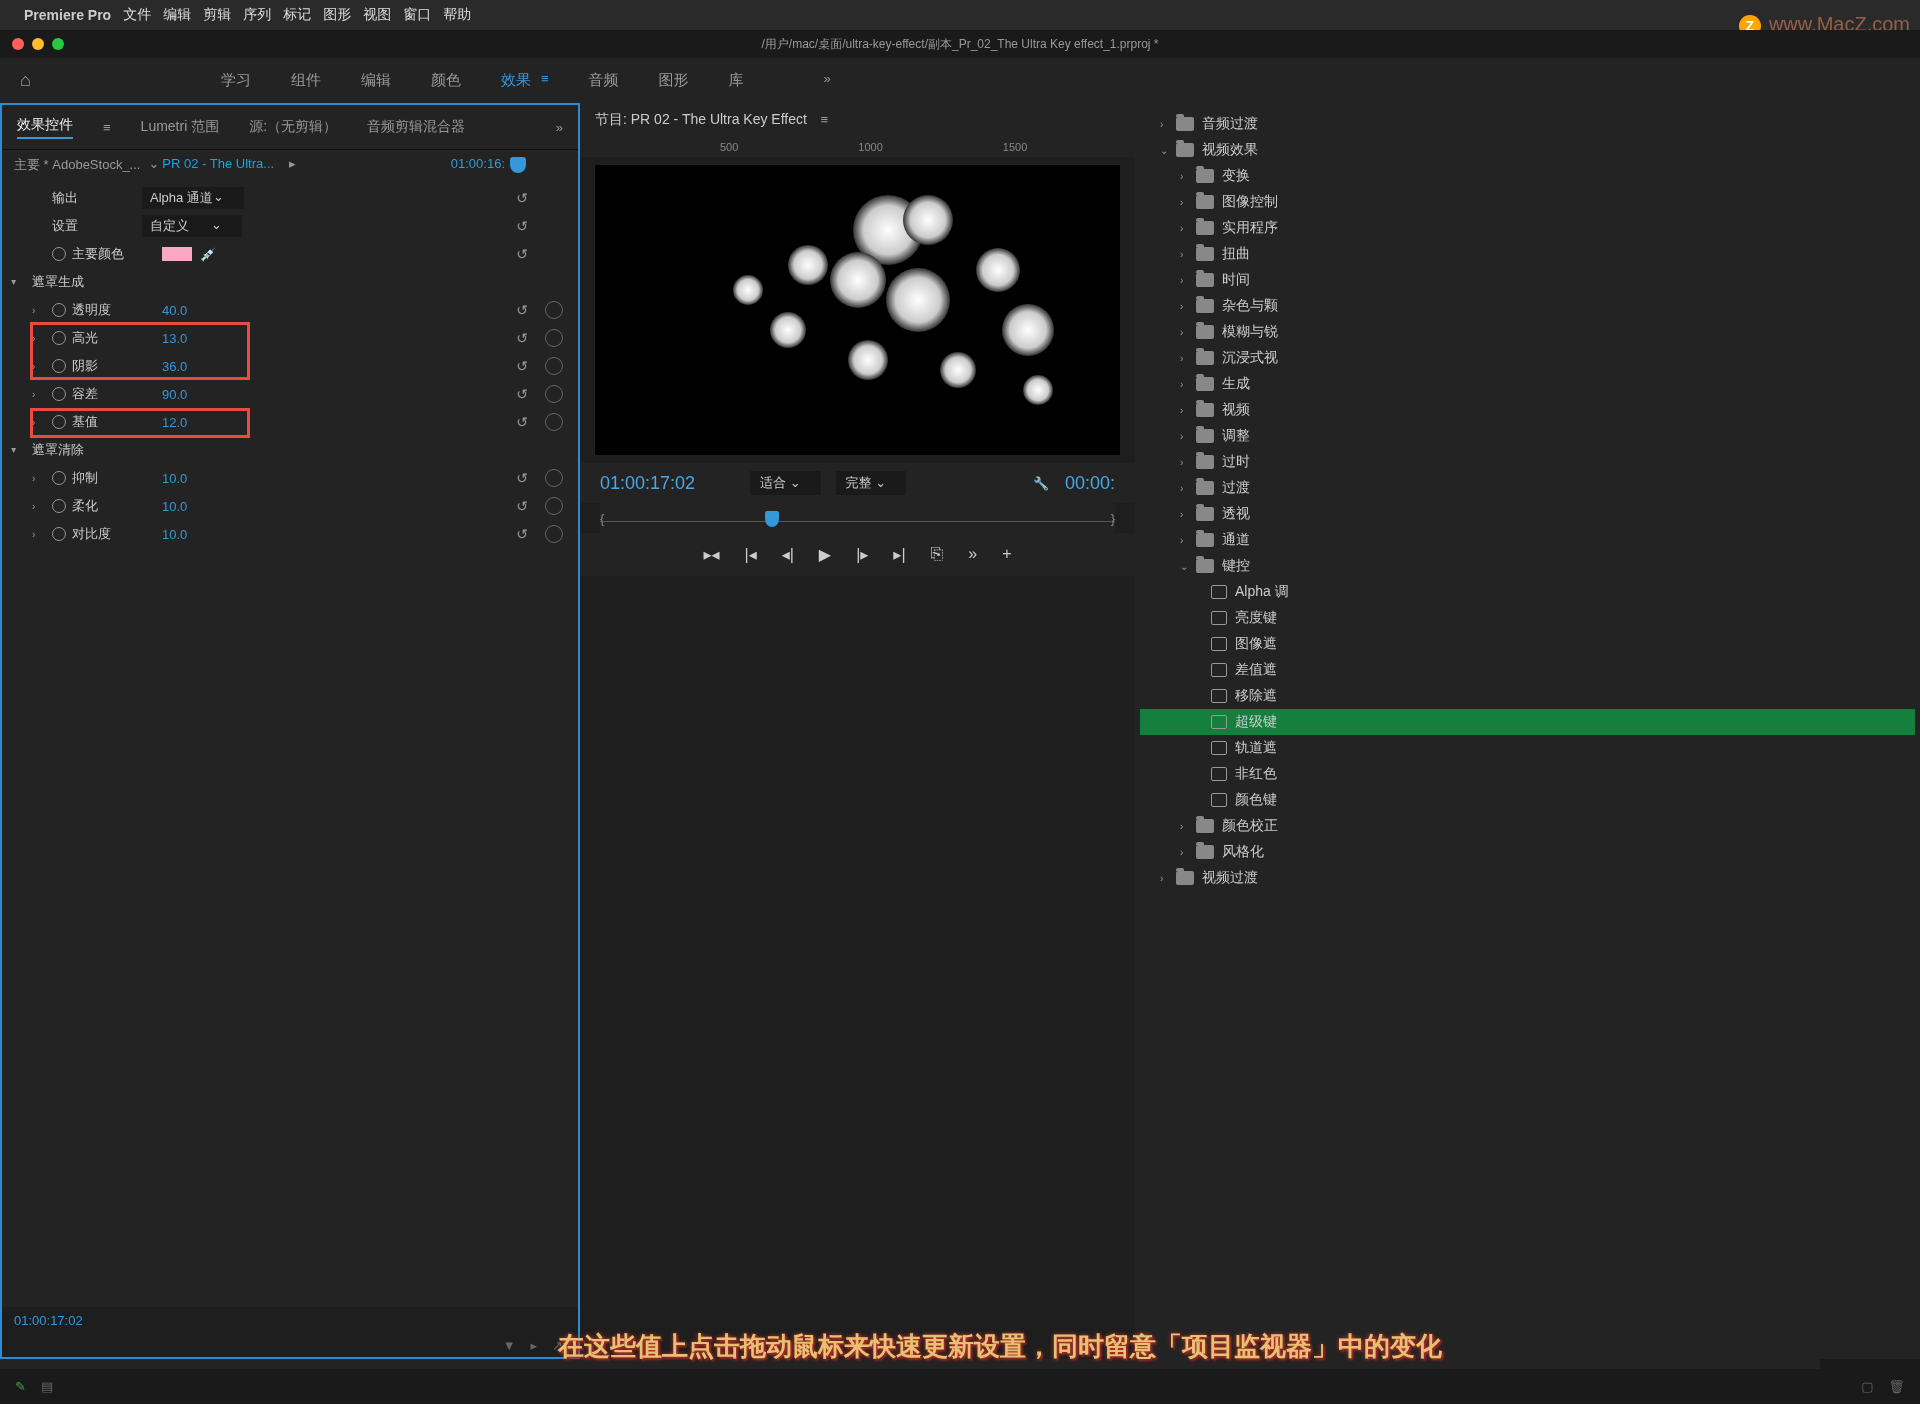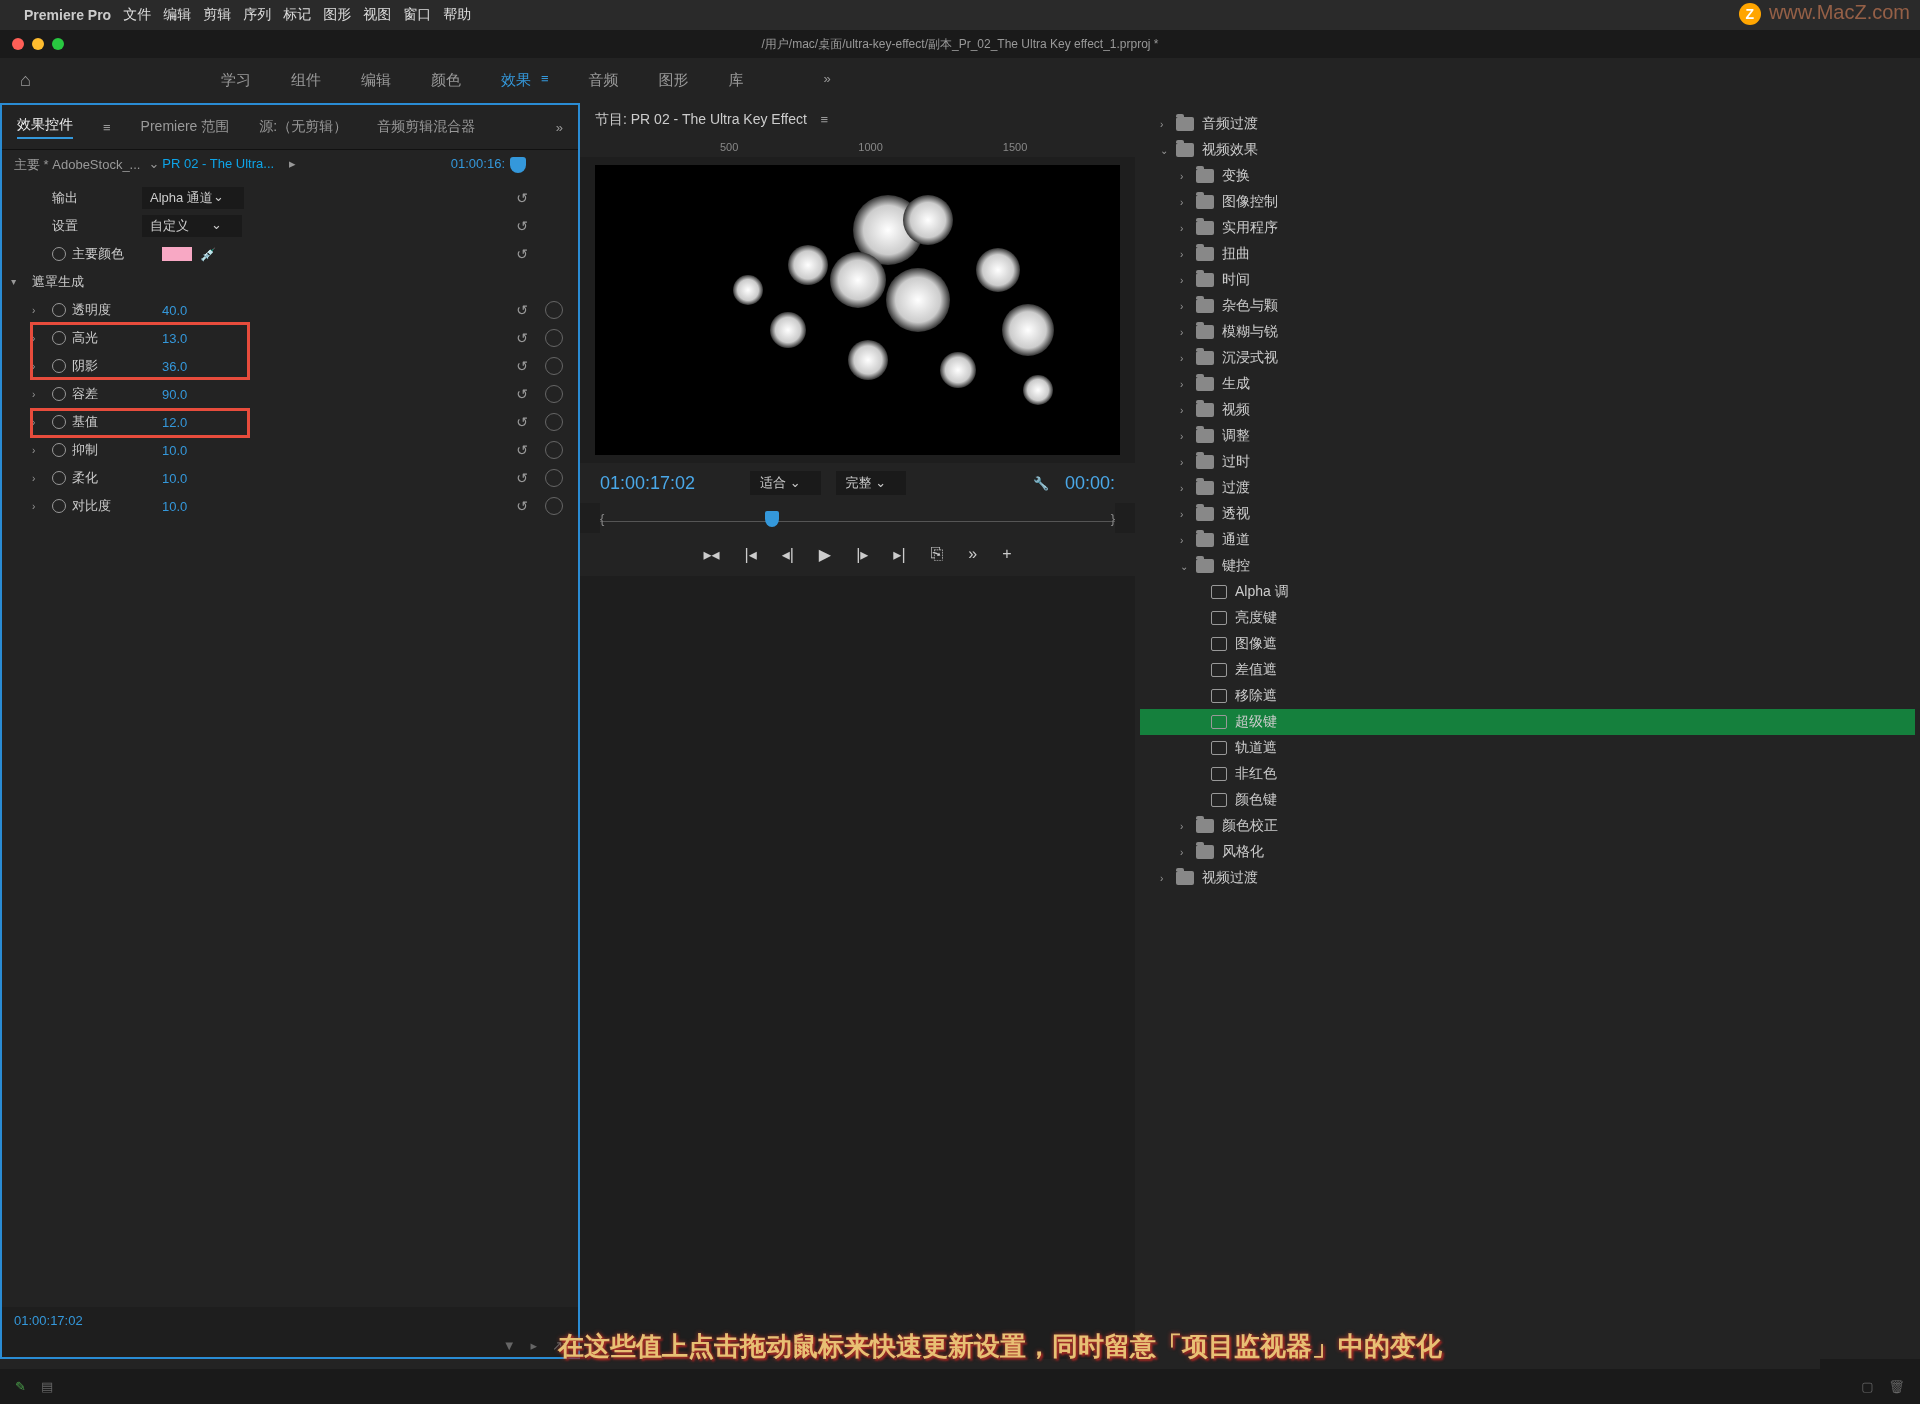--- a/index.html
+++ b/index.html
@@ -8,21 +8,21 @@
 .apple-logo{font-size:16px}
 .app-name{font-weight:700;font-size:14px}
 .menu-item{font-size:14px;color:#ddd}
 .titlebar{height:28px;background:#1a1a1a;display:flex;align-items:center;position:relative}
 .traffic-lights{display:flex;gap:8px;padding-left:12px}
 .tl{width:12px;height:12px;border-radius:50%}
 .tl-red{background:#ff5f57}
 .tl-yellow{background:#febc2e}
 .tl-green{background:#28c840}
 .title-text{position:absolute;left:50%;transform:translateX(-50%);color:#999;font-size:12px}
-.watermark{position:absolute;right:10px;top:1px;color:rgba(255,150,100,.5);font-size:20px;font-weight:300}
+.watermark{position:absolute;right:10px;top:13px;color:rgba(255,150,100,.5);font-size:20px;font-weight:300}
 .watermark-z{display:inline-flex;width:22px;height:22px;border-radius:50%;background:#ffa500;color:#fff;align-items:center;justify-content:center;font-weight:700;margin-right:8px;font-size:14px}
 .workspace-bar{height:45px;background:#232323;display:flex;align-items:center;padding:0 20px;gap:10px}
 .home-icon{font-size:18px;color:#999}
 .ws-tabs{display:flex;gap:40px;margin-left:180px}
 .ws-tab{color:#999;font-size:15px;cursor:pointer}
 .ws-tab.active{color:#3498db}
 .ws-more{color:#999;margin-left:40px}
 .main{display:flex;height:calc(100% - 103px - 45px)}
 .left-col{width:580px;display:flex;flex-direction:column;border:2px solid #2a8cd4}
 .panel-tabs{height:45px;display:flex;align-items:center;padding:0 15px;gap:30px;border-bottom:1px solid #111;background:#232323}
@@ -138,21 +138,21 @@
     <span class="ws-more">»</span>
   </div>
 </div>
 
 <div class="main">
 
   <div class="left-col">
     <div class="panel-tabs">
       <span class="panel-tab active">效果控件</span>
       <span style="color:#999">≡</span>
-      <span class="panel-tab">Premiere 范围</span>
+      <span class="panel-tab">Lumetri 范围</span>
       <span class="panel-tab">源:（无剪辑）</span>
       <span class="panel-tab">音频剪辑混合器</span>
       <span style="margin-left:auto;color:#999">»</span>
     </div>
     <div class="effect-controls">
       <div class="ec-header">
         <span class="ec-source">主要 * AdobeStock_...</span>
         <span style="color:#999;margin-left:8px">⌄</span>
         <span class="ec-clip">PR 02 - The Ultra...</span>
         <span style="color:#999;margin-left:15px">▸</span>
@@ -217,20 +217,24 @@
               <span class="ec-expand">›</span>
               <span class="ec-stopwatch"></span>
               <span class="ec-label">基值</span>
               <span class="ec-value">12.0</span>
               <span class="ec-reset">↺</span>
               <span class="ec-kf"></span>
             </div>
           <div class="red-box" style="top:26px;left:28px;width:220px;height:58px"></div>
           <div class="red-box" style="top:112px;left:28px;width:220px;height:30px"></div>
         </div>
+        <div class="ec-row group">
+          <span class="ec-group-expand">▸</span>
+          <span class="ec-label">遮罩清除</span>
+        </div>
         <div class="ec-row">
             <span class="ec-expand">›</span>
             <span class="ec-stopwatch"></span>
             <span class="ec-label">抑制</span>
             <span class="ec-value">10.0</span>
             <span class="ec-reset">↺</span>
             <span class="ec-kf"></span>
           </div>
         <div class="ec-row">
             <span class="ec-expand">›</span>

